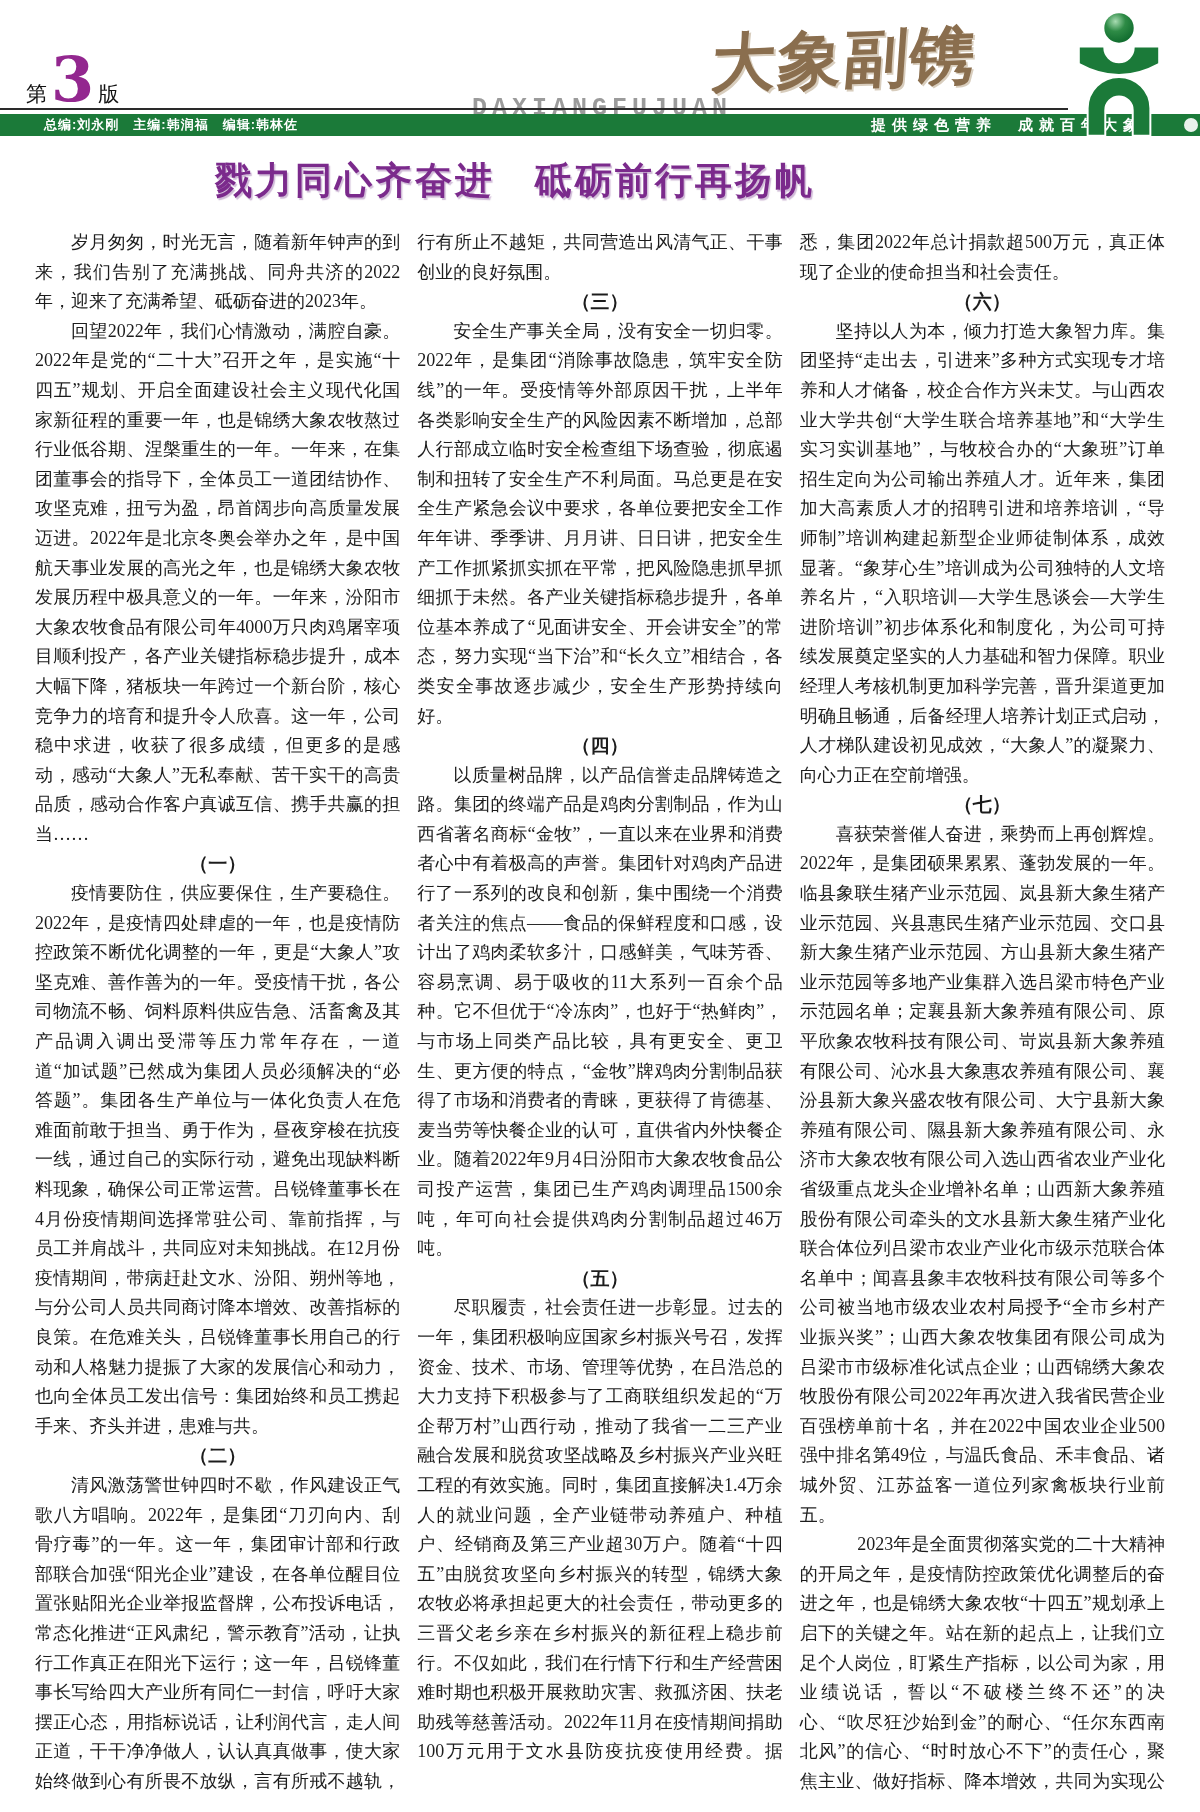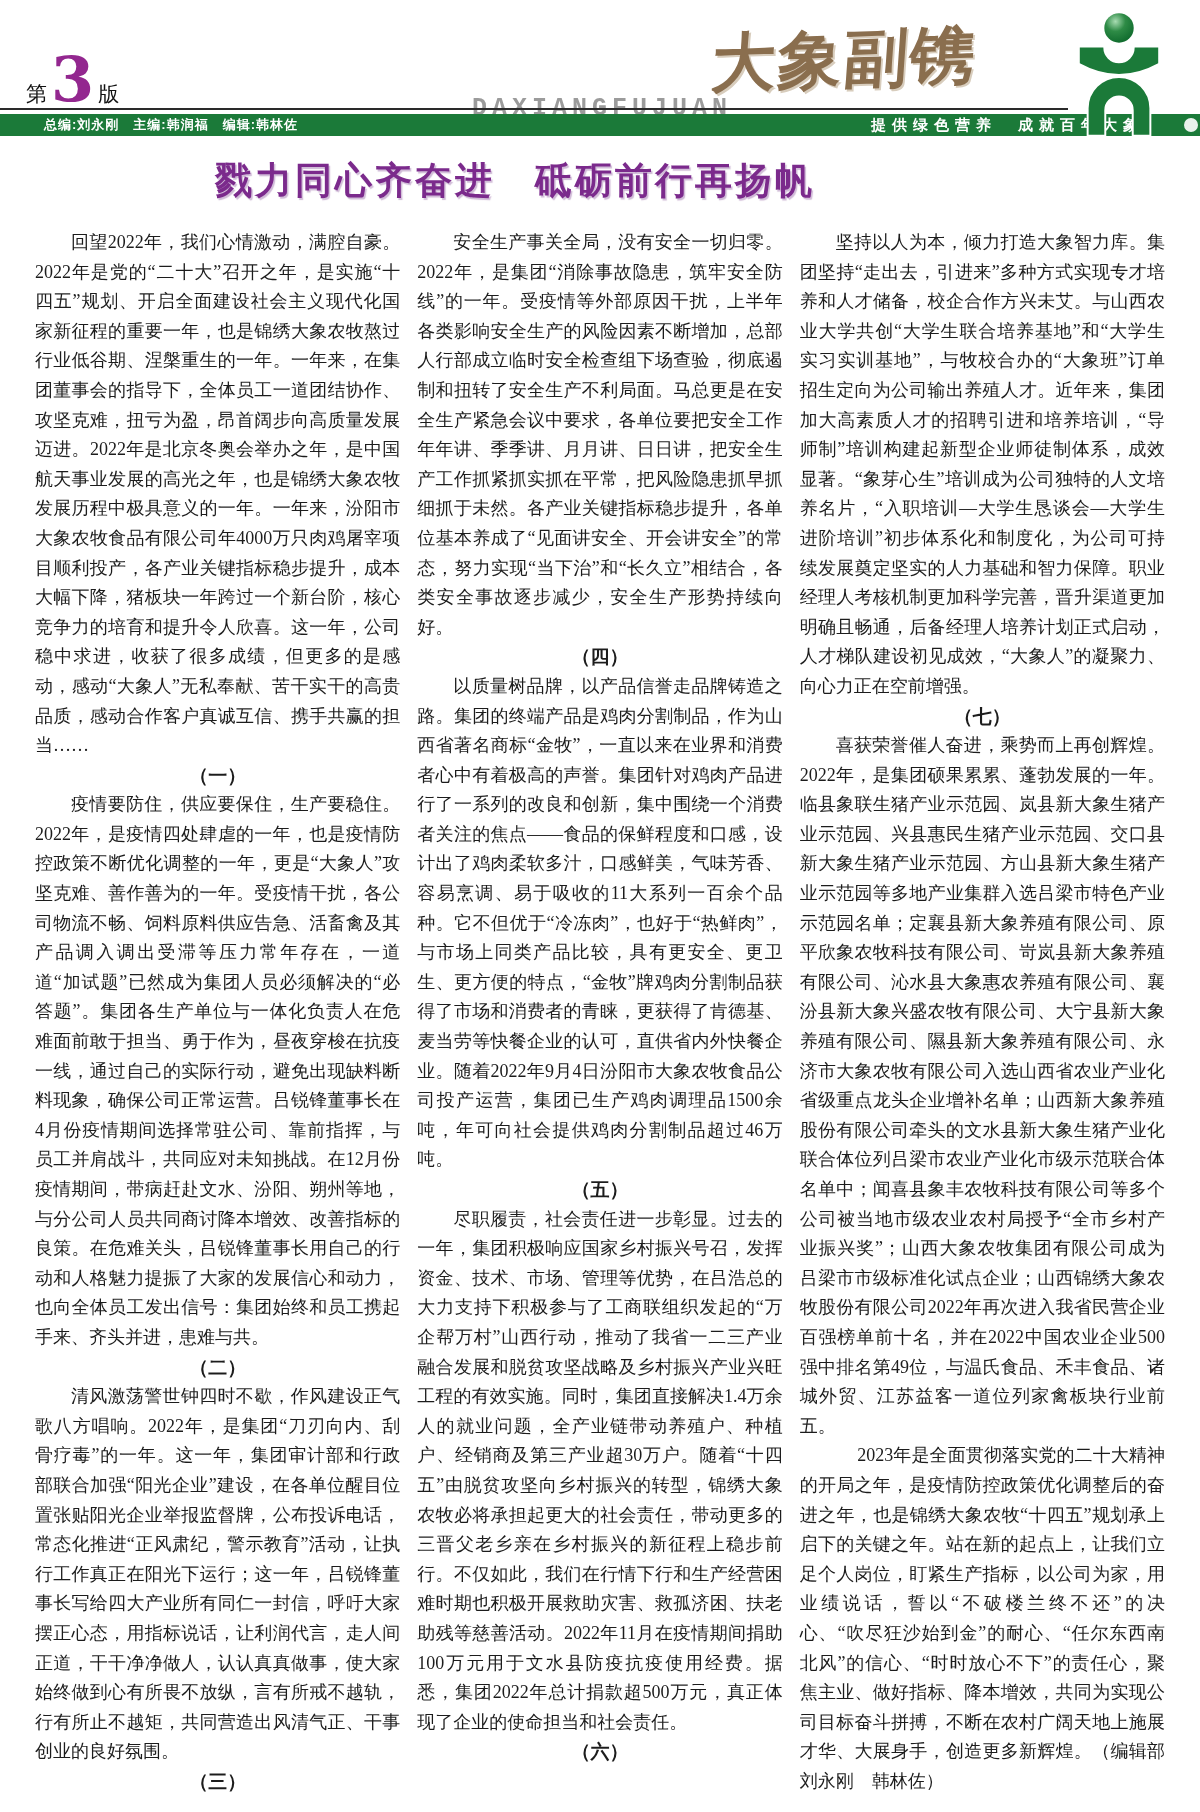--- a/index.html
+++ b/index.html
@@ -93,20 +93,21 @@
       </radialGradient>
     </defs>
     <circle cx="50" cy="18" r="15" fill="url(#ballg)"></circle>
     <path d="M10 38 H34 A16 16 0 0 0 66 38 H90 V54 Q50 76 10 54 Z" fill="#1b7a39"></path>
     <path d="M18 128 V100 A32 32 0 0 1 82 100 V128 H64 V102 A14 14 0 0 0 36 102 V128 Z" fill="#1b7a39" stroke="#ffffff" stroke-width="2"></path>
   </svg>
 
   <div id="headline">戮力同心齐奋进　砥砺前行再扬帆</div>
 
   <div id="article">
+    <p>岁月匆匆，时光无言，随着新年钟声的到来，我们告别了充满挑战、同舟共济的2022年，迎来了充满希望、砥砺奋进的2023年。</p>
     <p>回望2022年，我们心情激动，满腔自豪。2022年是党的“二十大”召开之年，是实施“十四五”规划、开启全面建设社会主义现代化国家新征程的重要一年，也是锦绣大象农牧熬过行业低谷期、涅槃重生的一年。一年来，在集团董事会的指导下，全体员工一道团结协作、攻坚克难，扭亏为盈，昂首阔步向高质量发展迈进。2022年是北京冬奥会举办之年，是中国航天事业发展的高光之年，也是锦绣大象农牧发展历程中极具意义的一年。一年来，汾阳市大象农牧食品有限公司年4000万只肉鸡屠宰项目顺利投产，各产业关键指标稳步提升，成本大幅下降，猪板块一年跨过一个新台阶，核心竞争力的培育和提升令人欣喜。这一年，公司稳中求进，收获了很多成绩，但更多的是感动，感动“大象人”无私奉献、苦干实干的高贵品质，感动合作客户真诚互信、携手共赢的担当……</p>
     <p class="sec">（一）</p>
     <p>疫情要防住，供应要保住，生产要稳住。2022年，是疫情四处肆虐的一年，也是疫情防控政策不断优化调整的一年，更是“大象人”攻坚克难、善作善为的一年。受疫情干扰，各公司物流不畅、饲料原料供应告急、活畜禽及其产品调入调出受滞等压力常年存在，一道道“加试题”已然成为集团人员必须解决的“必答题”。集团各生产单位与一体化负责人在危难面前敢于担当、勇于作为，昼夜穿梭在抗疫一线，通过自己的实际行动，避免出现缺料断料现象，确保公司正常运营。吕锐锋董事长在4月份疫情期间选择常驻公司、靠前指挥，与员工并肩战斗，共同应对未知挑战。在12月份疫情期间，带病赶赴文水、汾阳、朔州等地，与分公司人员共同商讨降本增效、改善指标的良策。在危难关头，吕锐锋董事长用自己的行动和人格魅力提振了大家的发展信心和动力，也向全体员工发出信号：集团始终和员工携起手来、齐头并进，患难与共。</p>
     <p class="sec">（二）</p>
     <p>清风激荡警世钟四时不歇，作风建设正气歌八方唱响。2022年，是集团“刀刃向内、刮骨疗毒”的一年。这一年，集团审计部和行政部联合加强“阳光企业”建设，在各单位醒目位置张贴阳光企业举报监督牌，公布投诉电话，常态化推进“正风肃纪，警示教育”活动，让执行工作真正在阳光下运行；这一年，吕锐锋董事长写给四大产业所有同仁一封信，呼吁大家摆正心态，用指标说话，让利润代言，走人间正道，干干净净做人，认认真真做事，使大家始终做到心有所畏不放纵，言有所戒不越轨，行有所止不越矩，共同营造出风清气正、干事创业的良好氛围。</p>
     <p class="sec">（三）</p>
     <p>安全生产事关全局，没有安全一切归零。2022年，是集团“消除事故隐患，筑牢安全防线”的一年。受疫情等外部原因干扰，上半年各类影响安全生产的风险因素不断增加，总部人行部成立临时安全检查组下场查验，彻底遏制和扭转了安全生产不利局面。马总更是在安全生产紧急会议中要求，各单位要把安全工作年年讲、季季讲、月月讲、日日讲，把安全生产工作抓紧抓实抓在平常，把风险隐患抓早抓细抓于未然。各产业关键指标稳步提升，各单位基本养成了“见面讲安全、开会讲安全”的常态，努力实现“当下治”和“长久立”相结合，各类安全事故逐步减少，安全生产形势持续向好。</p>
     <p class="sec">（四）</p>
     <p>以质量树品牌，以产品信誉走品牌铸造之路。集团的终端产品是鸡肉分割制品，作为山西省著名商标“金牧”，一直以来在业界和消费者心中有着极高的声誉。集团针对鸡肉产品进行了一系列的改良和创新，集中围绕一个消费者关注的焦点——食品的保鲜程度和口感，设计出了鸡肉柔软多汁，口感鲜美，气味芳香、容易烹调、易于吸收的11大系列一百余个品种。它不但优于“冷冻肉”，也好于“热鲜肉”，与市场上同类产品比较，具有更安全、更卫生、更方便的特点，“金牧”牌鸡肉分割制品获得了市场和消费者的青睐，更获得了肯德基、麦当劳等快餐企业的认可，直供省内外快餐企业。随着2022年9月4日汾阳市大象农牧食品公司投产运营，集团已生产鸡肉调理品1500余吨，年可向社会提供鸡肉分割制品超过46万吨。</p>
     <p class="sec">（五）</p>

